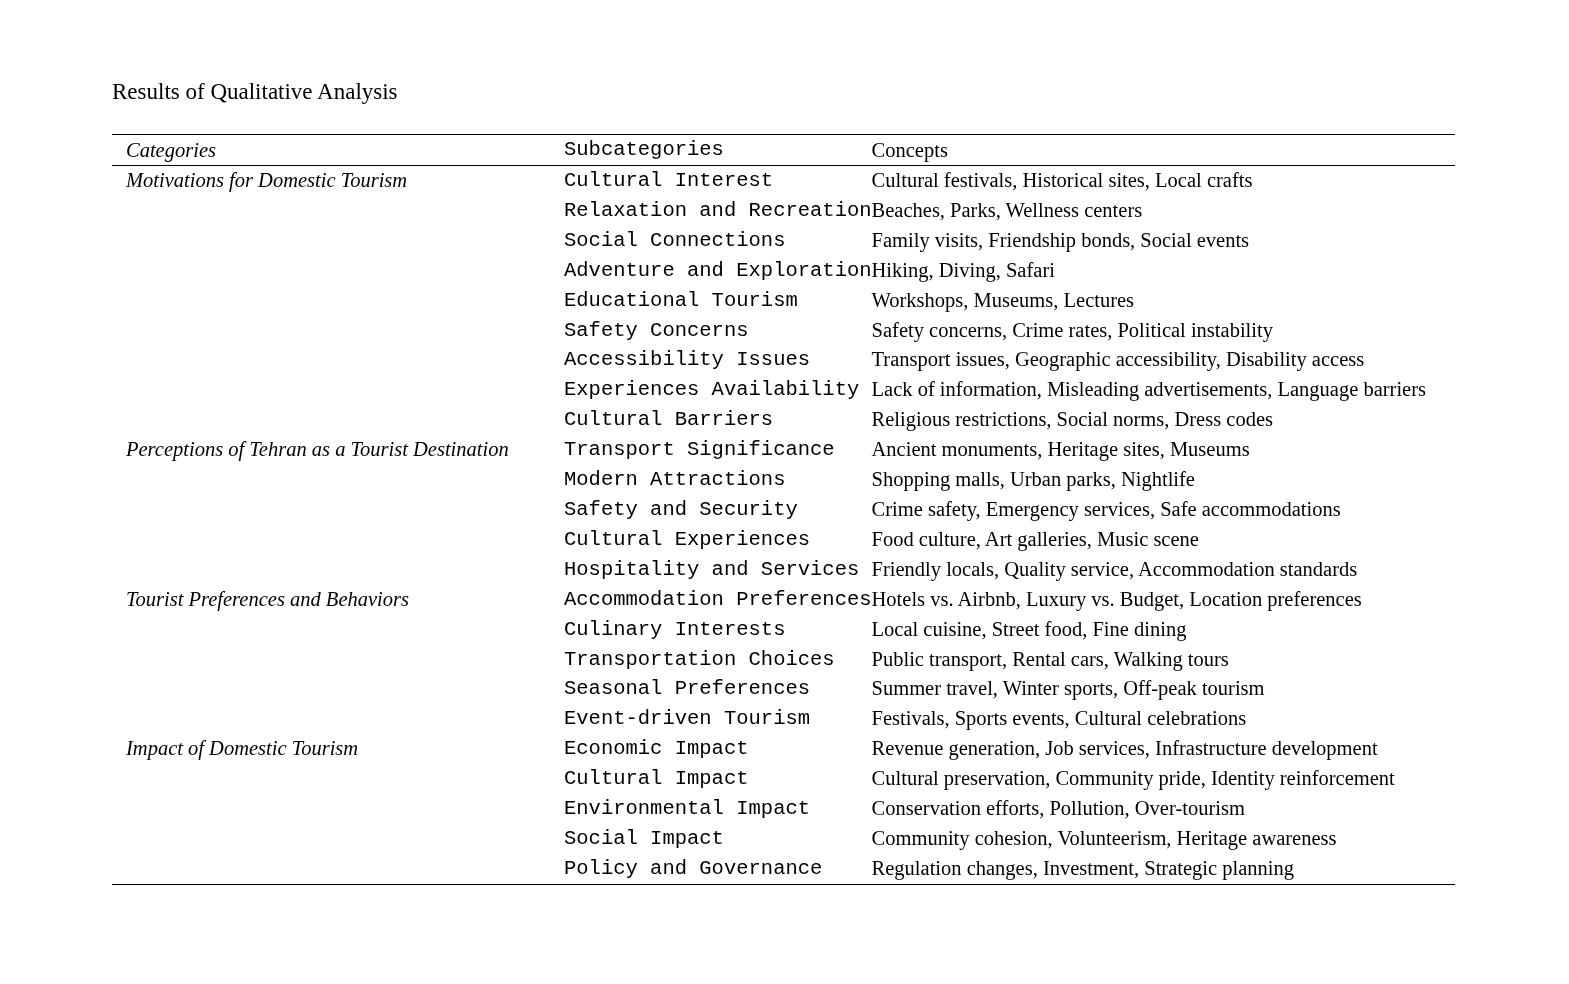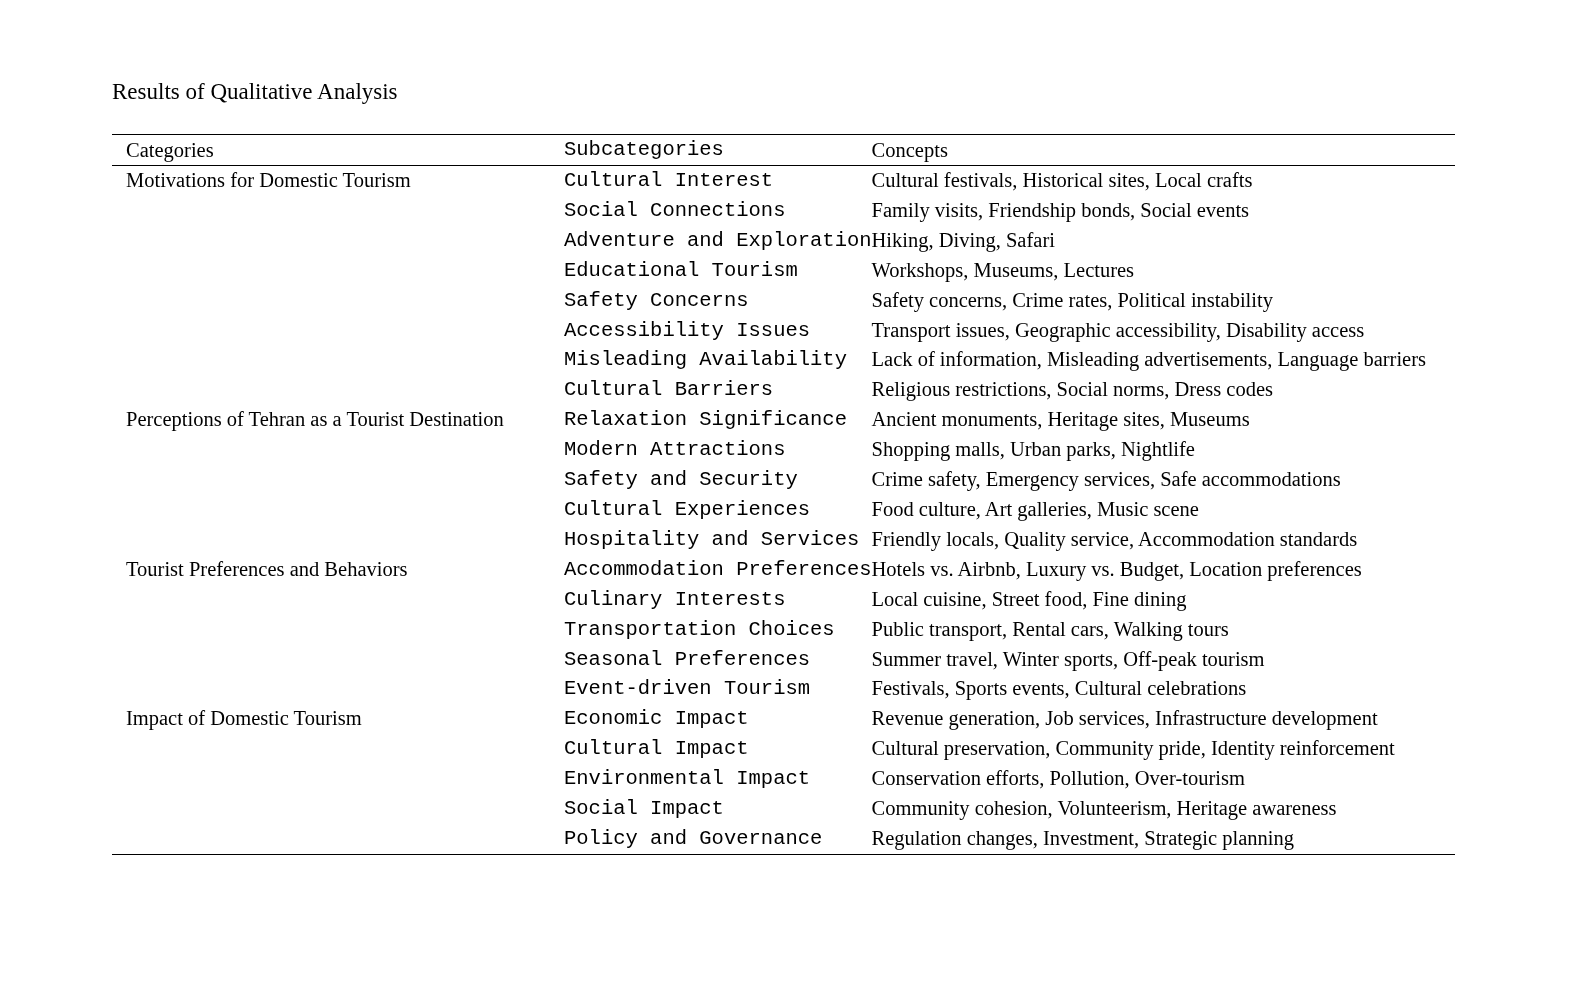--- a/index.html
+++ b/index.html
@@ -50,21 +50,21 @@
       vertical-align: middle;
       white-space: nowrap;
     }
     td {
       padding: 0;
       height: 29.9px;
       line-height: 29.9px;
       vertical-align: top;
       white-space: nowrap;
     }
-    .c1 { width: 438px; padding-left: 14px; }
+    .c1 { width: 438px; padding-left: 14px; font-style: italic; }
     .c2 { width: 284px; font-family: Liberation Mono, monospace; }
     .c3 { }
   </style>
 </head>
 <body>
 
 <div class="title">Results of Qualitative Analysis</div>
 
 <div class="table-wrap">
   <table>
@@ -76,20 +76,25 @@
       </tr>
     </thead>
     <tbody id="table-body">
         <tr>
           <td class="c1">Motivations for Domestic Tourism</td>
           <td class="c2">Cultural Interest</td>
           <td class="c3">Cultural festivals, Historical sites, Local crafts</td>
         </tr>
         <tr>
           <td class="c1"></td>
+          <td class="c2">Relaxation and Recreation</td>
+          <td class="c3">Beaches, Parks, Wellness centers</td>
+        </tr>
+        <tr>
+          <td class="c1"></td>
           <td class="c2">Social Connections</td>
           <td class="c3">Family visits, Friendship bonds, Social events</td>
         </tr>
         <tr>
           <td class="c1"></td>
           <td class="c2">Adventure and Exploration</td>
           <td class="c3">Hiking, Diving, Safari</td>
         </tr>
         <tr>
           <td class="c1"></td>
@@ -101,31 +106,31 @@
           <td class="c2">Safety Concerns</td>
           <td class="c3">Safety concerns, Crime rates, Political instability</td>
         </tr>
         <tr>
           <td class="c1"></td>
           <td class="c2">Accessibility Issues</td>
           <td class="c3">Transport issues, Geographic accessibility, Disability access</td>
         </tr>
         <tr>
           <td class="c1"></td>
-          <td class="c2">Misleading Availability</td>
+          <td class="c2">Experiences Availability</td>
           <td class="c3">Lack of information, Misleading advertisements, Language barriers</td>
         </tr>
         <tr>
           <td class="c1"></td>
           <td class="c2">Cultural Barriers</td>
           <td class="c3">Religious restrictions, Social norms, Dress codes</td>
         </tr>
         <tr>
           <td class="c1">Perceptions of Tehran as a Tourist Destination</td>
-          <td class="c2">Relaxation Significance</td>
+          <td class="c2">Transport Significance</td>
           <td class="c3">Ancient monuments, Heritage sites, Museums</td>
         </tr>
         <tr>
           <td class="c1"></td>
           <td class="c2">Modern Attractions</td>
           <td class="c3">Shopping malls, Urban parks, Nightlife</td>
         </tr>
         <tr>
           <td class="c1"></td>
           <td class="c2">Safety and Security</td>

